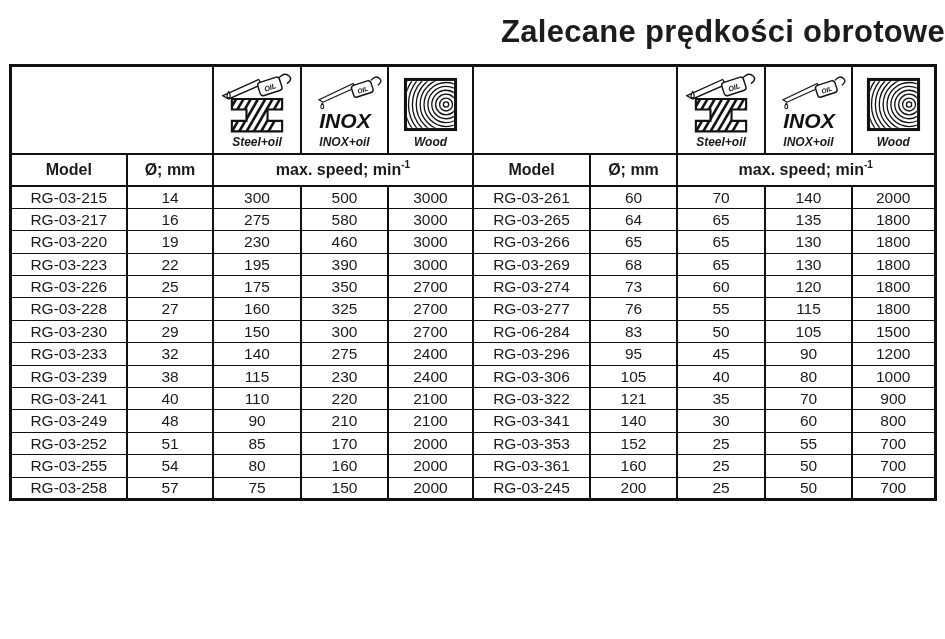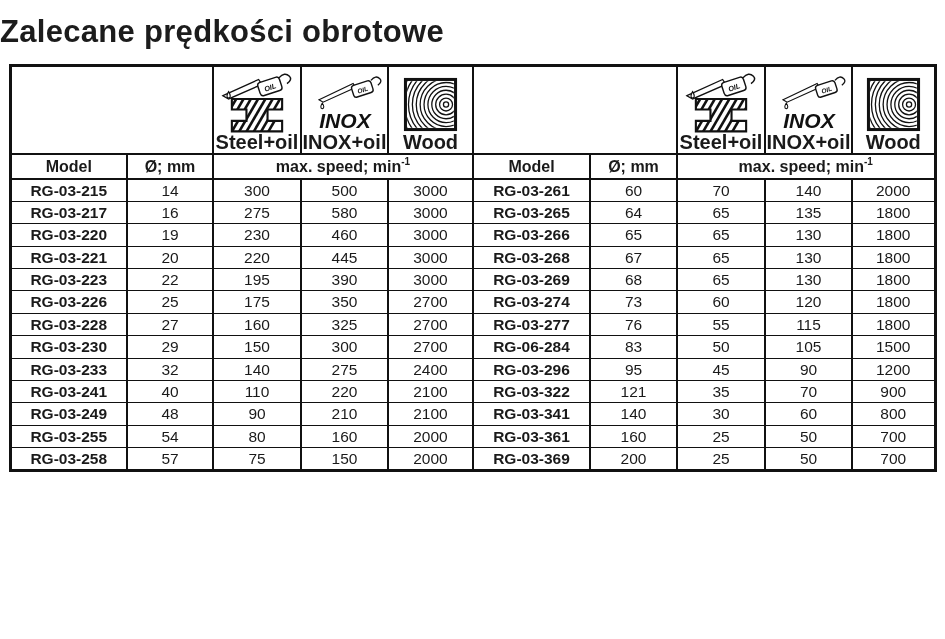--- a/index.html
+++ b/index.html
@@ -5,21 +5,21 @@
   * { box-sizing: border-box; }
   html, body { margin: 0; padding: 0; background: #ffffff; }
   body {
     width: 945px; height: 639px;
     font-family: "Liberation Sans", sans-serif;
     color: #1a1a1a;
     overflow: hidden;
   }
   .title {
     margin: 14px 0 0 0;
-    text-align: left;
+    text-align: right;
     font-size: 31px;
     font-weight: bold;
     letter-spacing: 0.3px;
     color: #1c1c1c;
   }
   table.speeds {
     border-collapse: collapse;
     table-layout: fixed;
     width: 925px;
     margin: 14px auto 0 auto;
@@ -33,27 +33,27 @@
     text-align: center;
     vertical-align: middle;
     overflow: hidden;
   }
   tr.icon-row th { height: 88px; border-bottom-width: 2px; }
   .icon-cell-inner {
     display: flex; flex-direction: column;
     align-items: center; justify-content: flex-end;
     height: 86px; padding-bottom: 1px;
   }
-  .icon-label { font-size: 20px; font-weight: bold; line-height: 19px; white-space: nowrap; }
+  .icon-label { font-size: 12px; font-weight: bold; line-height: 19px; white-space: nowrap; font-style: italic; }
   tr.sub-row th {
-    height: 25px; font-size: 16px; font-weight: bold;
+    height: 32px; font-size: 16px; font-weight: bold;
     border-bottom-width: 2px;
   }
   td { height: 22.4px; font-size: 15.5px; line-height: 1; }
-  td.model { font-weight: bold; margin-left: 23px; }
+  td.model { font-weight: normal; margin-left: 23px; }
   sup.inv { font-size: 10px; font-weight: bold; position: relative; top: -1px; }
   svg text { font-family: "Liberation Sans", sans-serif; }
 </style>
 </head>
 <body>
 
 <h1 class="title">Zalecane prędkości obrotowe</h1>
 
 <table class="speeds">
   <colgroup>
@@ -271,32 +271,20 @@
         <td>230</td>
         <td>460</td>
         <td>3000</td>
         <td class="model">RG-03-266</td>
         <td>65</td>
         <td>65</td>
         <td>130</td>
         <td>1800</td>
       </tr>
       <tr>
-        <td class="model">RG-03-221</td>
-        <td>20</td>
-        <td>220</td>
-        <td>445</td>
-        <td>3000</td>
-        <td class="model">RG-03-268</td>
-        <td>67</td>
-        <td>65</td>
-        <td>130</td>
-        <td>1800</td>
-      </tr>
-      <tr>
         <td class="model">RG-03-223</td>
         <td>22</td>
         <td>195</td>
         <td>390</td>
         <td>3000</td>
         <td class="model">RG-03-269</td>
         <td>68</td>
         <td>65</td>
         <td>130</td>
         <td>1800</td>
@@ -343,20 +331,32 @@
         <td>140</td>
         <td>275</td>
         <td>2400</td>
         <td class="model">RG-03-296</td>
         <td>95</td>
         <td>45</td>
         <td>90</td>
         <td>1200</td>
       </tr>
       <tr>
+        <td class="model">RG-03-239</td>
+        <td>38</td>
+        <td>115</td>
+        <td>230</td>
+        <td>2400</td>
+        <td class="model">RG-03-306</td>
+        <td>105</td>
+        <td>40</td>
+        <td>80</td>
+        <td>1000</td>
+      </tr>
+      <tr>
         <td class="model">RG-03-241</td>
         <td>40</td>
         <td>110</td>
         <td>220</td>
         <td>2100</td>
         <td class="model">RG-03-322</td>
         <td>121</td>
         <td>35</td>
         <td>70</td>
         <td>900</td>
@@ -367,37 +367,49 @@
         <td>90</td>
         <td>210</td>
         <td>2100</td>
         <td class="model">RG-03-341</td>
         <td>140</td>
         <td>30</td>
         <td>60</td>
         <td>800</td>
       </tr>
       <tr>
+        <td class="model">RG-03-252</td>
+        <td>51</td>
+        <td>85</td>
+        <td>170</td>
+        <td>2000</td>
+        <td class="model">RG-03-353</td>
+        <td>152</td>
+        <td>25</td>
+        <td>55</td>
+        <td>700</td>
+      </tr>
+      <tr>
         <td class="model">RG-03-255</td>
         <td>54</td>
         <td>80</td>
         <td>160</td>
         <td>2000</td>
         <td class="model">RG-03-361</td>
         <td>160</td>
         <td>25</td>
         <td>50</td>
         <td>700</td>
       </tr>
       <tr>
         <td class="model">RG-03-258</td>
         <td>57</td>
         <td>75</td>
         <td>150</td>
         <td>2000</td>
-        <td class="model">RG-03-369</td>
+        <td class="model">RG-03-245</td>
         <td>200</td>
         <td>25</td>
         <td>50</td>
         <td>700</td>
       </tr>
     </tbody>
 </table>
 
 </body></html>

